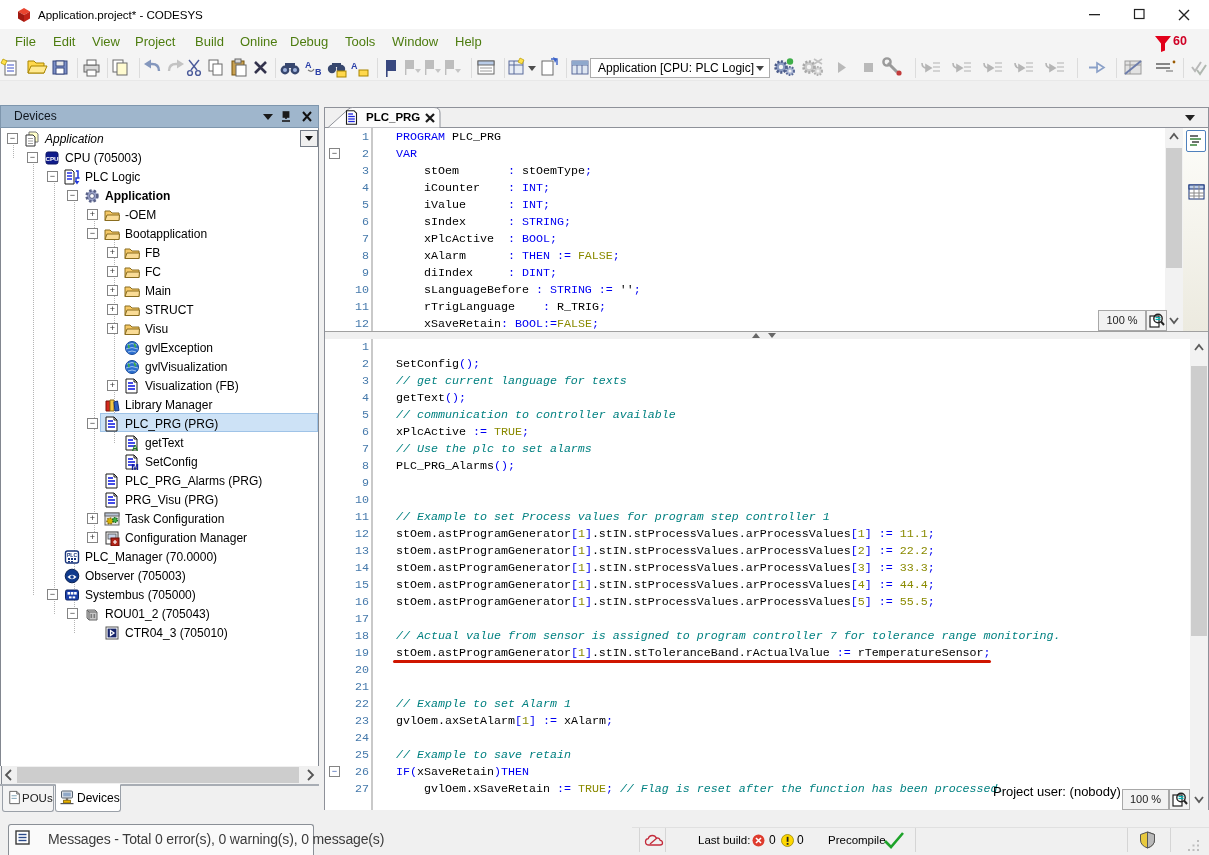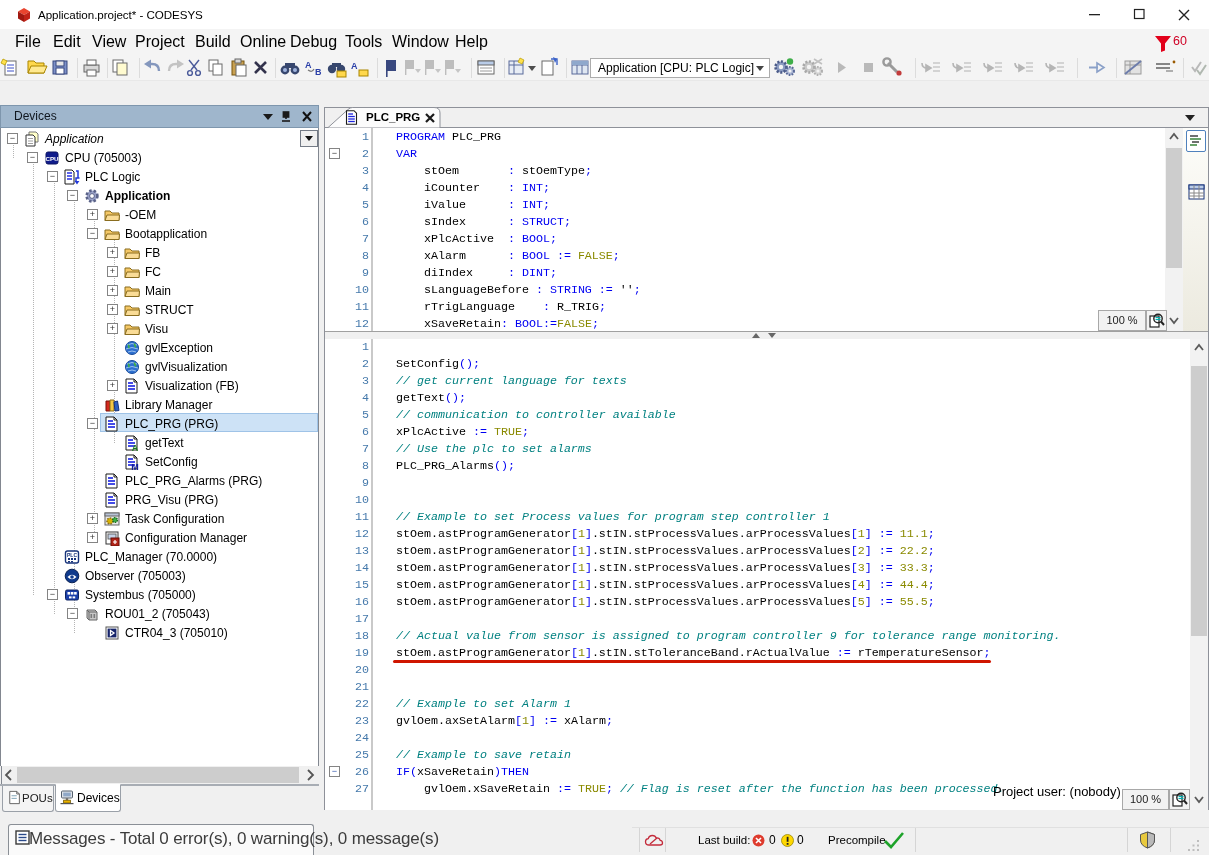--- a/index.html
+++ b/index.html
@@ -2,21 +2,21 @@
 <html><head><meta charset="utf-8"><style>
 *{margin:0;padding:0;box-sizing:border-box}
 html,body{width:1209px;height:855px;position:relative;font-family:"Liberation Sans",sans-serif;background:#f0f0f0;overflow:hidden}
 .a{position:absolute}
 .mono{font-family:"Liberation Mono",monospace;font-size:11.67px;line-height:17px;white-space:pre}
 .b{color:#0000f2}.n{color:#8a8a00}.cm{color:#008080;font-style:italic}
 .gut{font-family:"Liberation Mono",monospace;font-size:11.67px;line-height:17px;color:#4579ab;text-align:right;white-space:pre}
 .trow{position:absolute;height:19px;font-size:12px;color:#000;white-space:nowrap}
 .trow span.lbl{position:absolute;top:2px}
 .exp{position:absolute;width:11px;height:11px;background:#fff;border:1px solid #848484;font-size:9px;line-height:9px;text-align:center;color:#333}
-.menu-it{position:absolute;top:0;height:26px;line-height:26px;font-size:16px;color:#000000}
+.menu-it{position:absolute;top:0;height:26px;line-height:26px;font-size:13px;color:#4d7c0f}
 </style></head><body>
 <div class="a" style="left:0;top:0;width:1209px;height:29px;background:#fff"></div>
 <svg class="a" style="left:16;top:7" width="16" height="16" viewBox="0 0 16 16">
  <polygon points="8,1 14,4.5 8,8 2,4.5" fill="#e8442e"></polygon>
  <polygon points="2,4.5 8,8 8,15 2,11.5" fill="#a01810"></polygon>
  <polygon points="14,4.5 8,8 8,15 14,11.5" fill="#c02318"></polygon>
 </svg>
 <div class="a" style="left:38px;top:0;height:29px;line-height:29px;font-size:11.6px;letter-spacing:-0.05px;color:#000">Application.project* - CODESYS</div>
 <svg class="a" style="left:1080;top:0" width="129" height="29" viewBox="0 0 129 29">
  <rect x="9" y="14" width="11" height="1.3" fill="#222"></rect>
@@ -30,21 +30,21 @@
 <div class="menu-it" style="left:135px;top:29px">Project</div>
 <div class="menu-it" style="left:195px;top:29px">Build</div>
 <div class="menu-it" style="left:240px;top:29px">Online</div>
 <div class="menu-it" style="left:290px;top:29px">Debug</div>
 <div class="menu-it" style="left:345px;top:29px">Tools</div>
 <div class="menu-it" style="left:392px;top:29px">Window</div>
 <div class="menu-it" style="left:455px;top:29px">Help</div>
 <svg class="a" style="left:1154;top:35" width="18" height="17" viewBox="0 0 18 17">
  <path d="M1 1 L17 1 L11 8.5 L11 15.5 L7 17 L7 8.5 Z" fill="#e2001a"></path>
 </svg>
-<div class="a" style="left:1173px;top:34px;font-size:12.5px;font-weight:normal;color:#cf0025">60</div>
+<div class="a" style="left:1173px;top:34px;font-size:12.5px;font-weight:bold;color:#cf0025">60</div>
 <div class="a" style="left:0;top:55px;width:1209px;height:26px;background:#f4f4f4;border-bottom:1px solid #e8e8e8"></div>
 <svg class="a" style="left:0;top:55" width="1209" height="26" viewBox="0 0 1209 26">
 <rect x="77" y="3" width="1" height="20" fill="#dcdcdc"></rect>
 <rect x="107" y="3" width="1" height="20" fill="#dcdcdc"></rect>
 <rect x="139" y="3" width="1" height="20" fill="#dcdcdc"></rect>
 <rect x="275" y="3" width="1" height="20" fill="#dcdcdc"></rect>
 <rect x="377" y="3" width="1" height="20" fill="#dcdcdc"></rect>
 <rect x="471" y="3" width="1" height="20" fill="#dcdcdc"></rect>
 <rect x="504" y="3" width="1" height="20" fill="#dcdcdc"></rect>
 <rect x="566" y="3" width="1" height="20" fill="#dcdcdc"></rect>
@@ -620,23 +620,23 @@
 8
 9
 10
 11
 12</div>
 <div class="a mono" style="left:396px;top:129px"><span class="b">PROGRAM</span> PLC_PRG
 <span class="b">VAR</span>
     stOem       <span class="b">:</span> stOemType<span class="b">;</span>
     iCounter    <span class="b">: INT;</span>
     iValue      <span class="b">: INT;</span>
-    sIndex      <span class="b">: STRUCT;</span>
+    sIndex      <span class="b">: STRING;</span>
     xPlcActive  <span class="b">: BOOL;</span>
-    xAlarm      <span class="b">: BOOL := </span><span class="n">FALSE</span><span class="b">;</span>
+    xAlarm      <span class="b">: THEN := </span><span class="n">FALSE</span><span class="b">;</span>
     diIndex     <span class="b">: DINT;</span>
     sLanguageBefore <span class="b">: STRING := </span>''<span class="b">;</span>
     rTrigLanguage    <span class="b">:</span> R_TRIG<span class="b">;</span>
     xSaveRetain<span class="b">: BOOL:=</span><span class="n">FALSE</span><span class="b">;</span></div>
 <div class="a" style="left:1098px;top:310px;width:48px;height:21px;background:#f2f2f2;border:1px solid #a8a8a8;font-size:11px;line-height:19px;text-align:center;color:#222">100 %</div>
 <div class="a" style="left:1146px;top:310px;width:21px;height:21px;background:#f2f2f2;border:1px solid #a8a8a8"></div>
 <svg class="a" style="left:1148;top:312" width="17" height="17" viewBox="0 0 17 17">
     <rect x="2" y="4" width="9" height="11" fill="#fff" stroke="#222" stroke-width="1.2"></rect>
     <circle cx="10" cy="6.5" r="4.2" fill="none" stroke="#222" stroke-width="1.4"></circle>
     <line x1="13" y1="9.5" x2="16" y2="13" stroke="#222" stroke-width="2"></line>
@@ -696,21 +696,21 @@
 PLC_PRG_Alarms<span class="b">();</span>
 
 
 <span class="cm">// Example to set Process values for program step controller 1</span>
 stOem.astProgramGenerator<span class="b">[</span><span class="n">1</span><span class="b">]</span>.stIN.stProcessValues.arProcessValues<span class="b">[</span><span class="n">1</span><span class="b">]</span> <span class="b">:=</span> <span class="n">11.1</span><span class="b">;</span>
 stOem.astProgramGenerator<span class="b">[</span><span class="n">1</span><span class="b">]</span>.stIN.stProcessValues.arProcessValues<span class="b">[</span><span class="n">2</span><span class="b">]</span> <span class="b">:=</span> <span class="n">22.2</span><span class="b">;</span>
 stOem.astProgramGenerator<span class="b">[</span><span class="n">1</span><span class="b">]</span>.stIN.stProcessValues.arProcessValues<span class="b">[</span><span class="n">3</span><span class="b">]</span> <span class="b">:=</span> <span class="n">33.3</span><span class="b">;</span>
 stOem.astProgramGenerator<span class="b">[</span><span class="n">1</span><span class="b">]</span>.stIN.stProcessValues.arProcessValues<span class="b">[</span><span class="n">4</span><span class="b">]</span> <span class="b">:=</span> <span class="n">44.4</span><span class="b">;</span>
 stOem.astProgramGenerator<span class="b">[</span><span class="n">1</span><span class="b">]</span>.stIN.stProcessValues.arProcessValues<span class="b">[</span><span class="n">5</span><span class="b">]</span> <span class="b">:=</span> <span class="n">55.5</span><span class="b">;</span>
 
-<span class="cm">// Actual value from sensor is assigned to program controller 9 for tolerance range monitoring.</span>
+<span class="cm">// Actual value from sensor is assigned to program controller 7 for tolerance range monitoring.</span>
 stOem.astProgramGenerator<span class="b">[</span><span class="n">1</span><span class="b">]</span>.stIN.stToleranceBand.rActualValue <span class="b">:=</span> rTemperatureSensor<span class="b">;</span>
 
 
 <span class="cm">// Example to set Alarm 1</span>
 gvlOem.axSetAlarm<span class="b">[</span><span class="n">1</span><span class="b">]</span> <span class="b">:=</span> xAlarm<span class="b">;</span>
 
 <span class="cm">// Example to save retain</span>
 <span class="b">IF(</span>xSaveRetain<span class="b">)THEN</span>
     gvlOem.xSaveRetain <span class="b">:=</span> <span class="n">TRUE</span><span class="b">; </span><span class="cm">// Flag is reset after the function has been processed.</span></div>
 <div class="a" style="left:393px;top:660px;width:598px;height:3px;background:#cf1500;border-radius:2px"></div>
@@ -727,21 +727,21 @@
   </svg>
 <div class="a" style="left:8px;top:824px;width:306px;height:31px;background:#fafafa;border:1px solid #8a8f96;border-bottom:none;border-radius:3px 3px 0 0"></div>
 <svg class="a" style="left:15;top:830" width="15" height="15" viewBox="0 0 15 15">
     <rect x="1" y="1" width="13" height="13" fill="#fff" stroke="#3a3a3a" stroke-width="1.4"></rect>
     <g stroke="#2a4a8a" stroke-width="1.4">
       <line x1="3.5" y1="4.5" x2="11.5" y2="4.5"></line>
       <line x1="3.5" y1="7.5" x2="11.5" y2="7.5"></line>
       <line x1="3.5" y1="10.5" x2="11.5" y2="10.5"></line>
     </g>
   </svg>
-<div class="a" style="left:29px;top:824px;height:30px;line-height:30px;font-size:17px;letter-spacing:-0.15px;color:#3c3c3c">Messages - Total 0 error(s), 0 warning(s), 0 message(s)</div>
+<div class="a" style="left:48px;top:824px;height:30px;line-height:30px;font-size:14px;letter-spacing:-0.15px;color:#3c3c3c">Messages - Total 0 error(s), 0 warning(s), 0 message(s)</div>
 <div class="a" style="left:639px;top:828px;width:1px;height:24px;background:#d5d5d5"></div>
 <div class="a" style="left:665px;top:828px;width:1px;height:24px;background:#d5d5d5"></div>
 <div class="a" style="left:915px;top:828px;width:1px;height:24px;background:#d5d5d5"></div>
 <div class="a" style="left:1127px;top:828px;width:1px;height:24px;background:#d5d5d5"></div>
 <div class="a" style="left:1170px;top:828px;width:1px;height:24px;background:#d5d5d5"></div>
 <div class="a" style="left:632px;top:827px;width:577px;height:1px;background:#e0e0e0"></div>
 <svg class="a" style="left:644;top:833" width="20" height="15" viewBox="0 0 20 15">
  <path d="M5 12 Q1.5 12 1.5 8.7 Q1.5 6 4.3 5.7 Q5 2.5 8.4 2.5 Q11.3 2.5 12.2 5 Q15.5 4.6 16.2 7.4 Q18.5 7.7 18.5 10 Q18.5 12 16 12 Z" fill="none" stroke="#c32a3a" stroke-width="1.3"></path>
  <line x1="6" y1="11" x2="13" y2="5" stroke="#c32a3a" stroke-width="1.3"></line>
 </svg>

